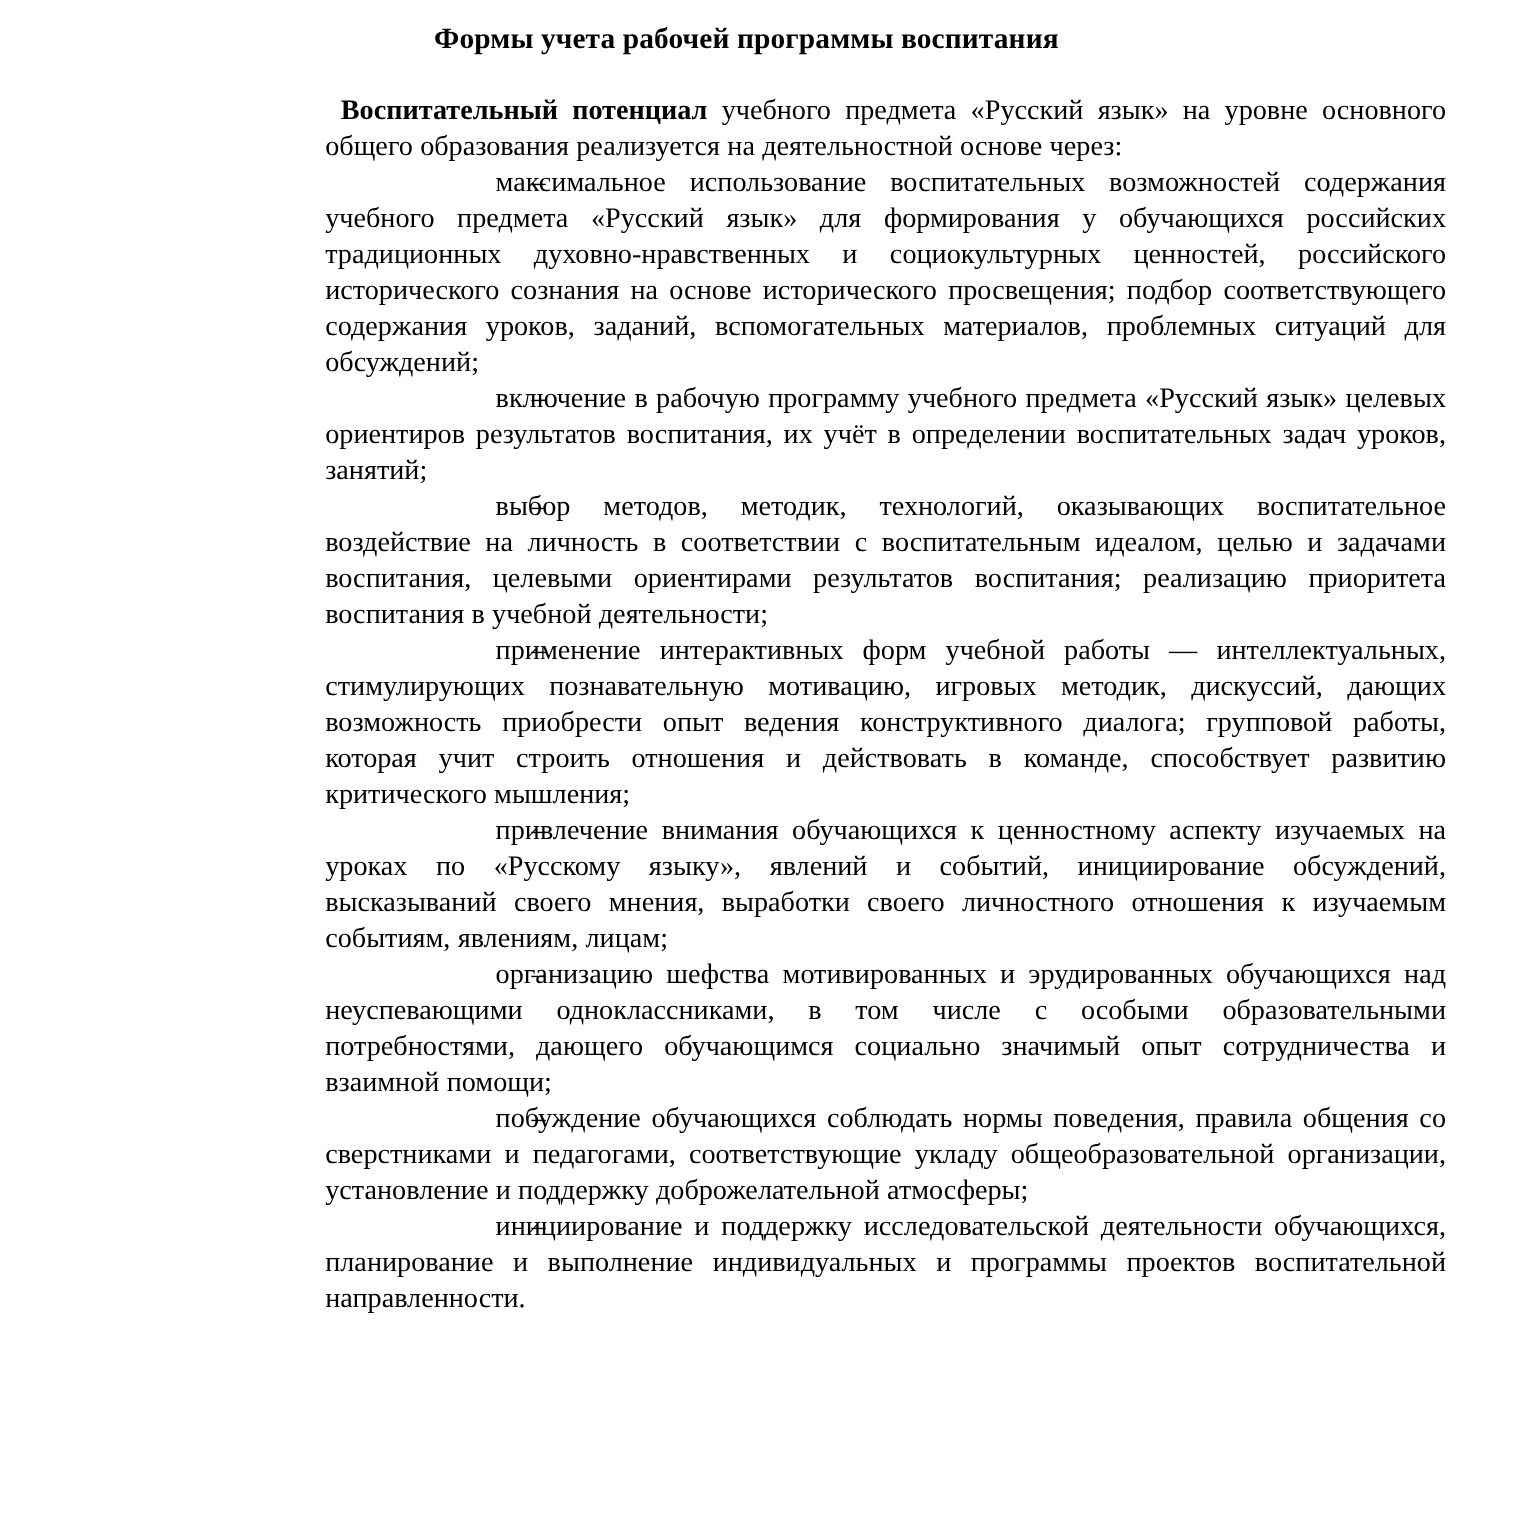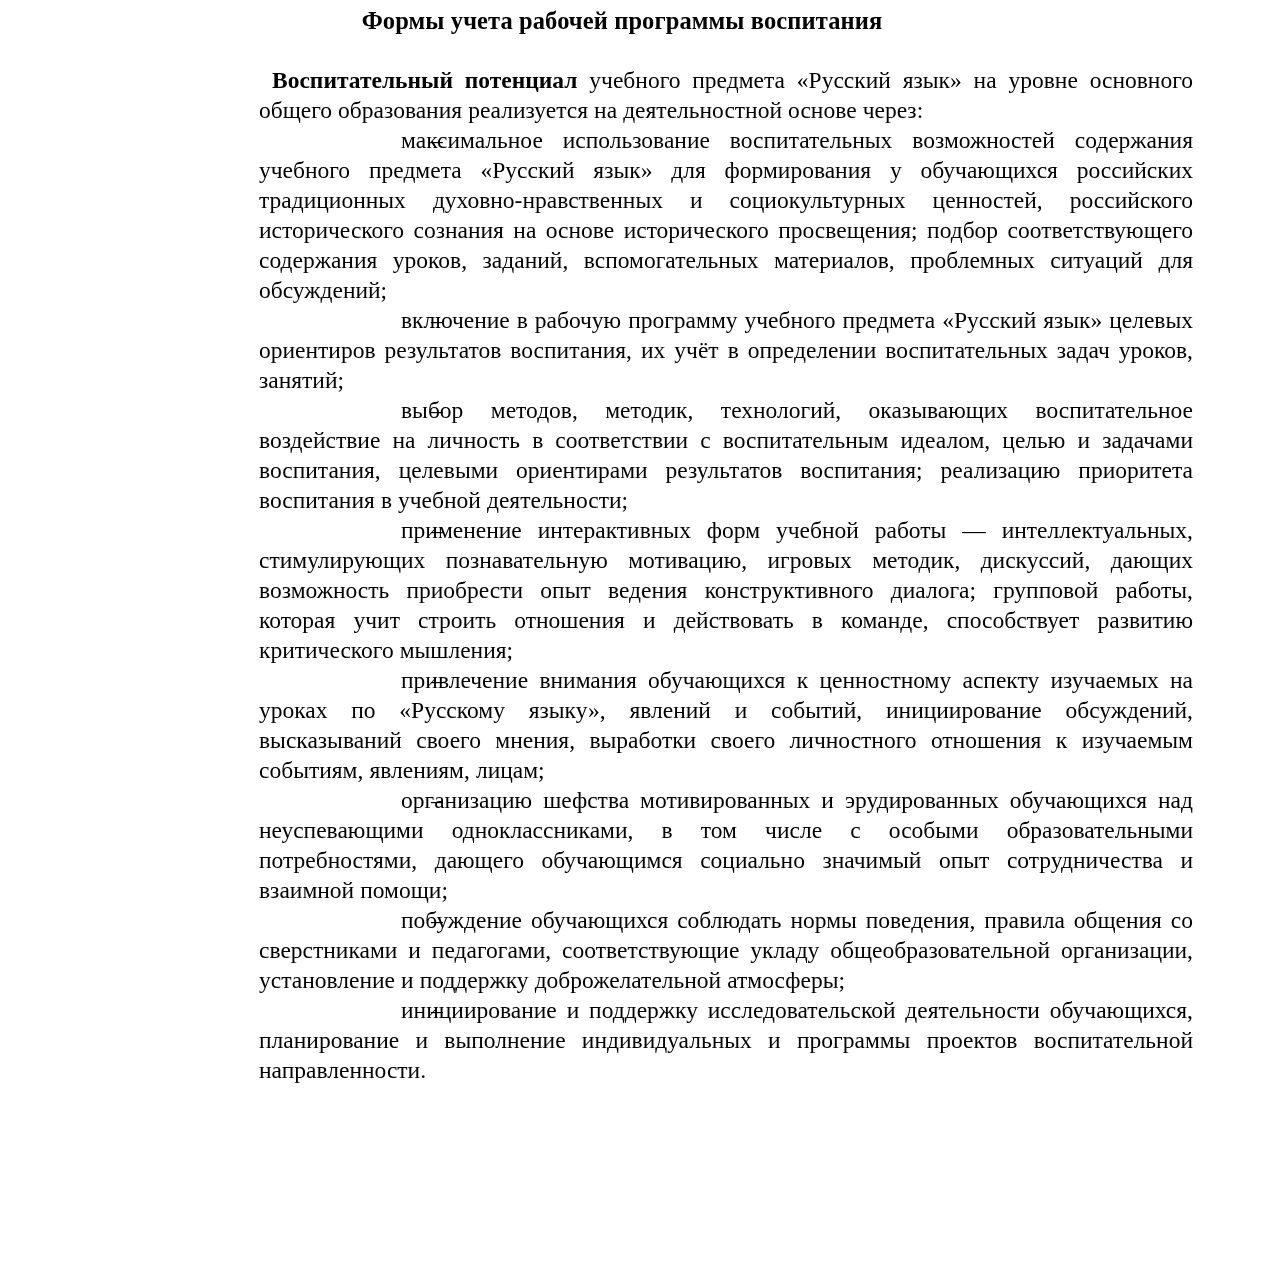--- a/index.html
+++ b/index.html
@@ -13,21 +13,21 @@
     height: 1280px;
     overflow: hidden;
     font-family: "Liberation Serif", "DejaVu Serif", serif;
     color: #000000;
   }
   .page {
     position: relative;
     width: 1244px;
     height: 1280px;
     box-sizing: border-box;
-    padding: 0;
+    padding: 12px;
     background: #ffffff;
   }
   .doc-title {
     text-align: center;
     font-weight: bold;
     font-size: 24.5px;
     line-height: 30px;
     letter-spacing: 0.1px;
     margin: 0;
     padding-top: 6px;

